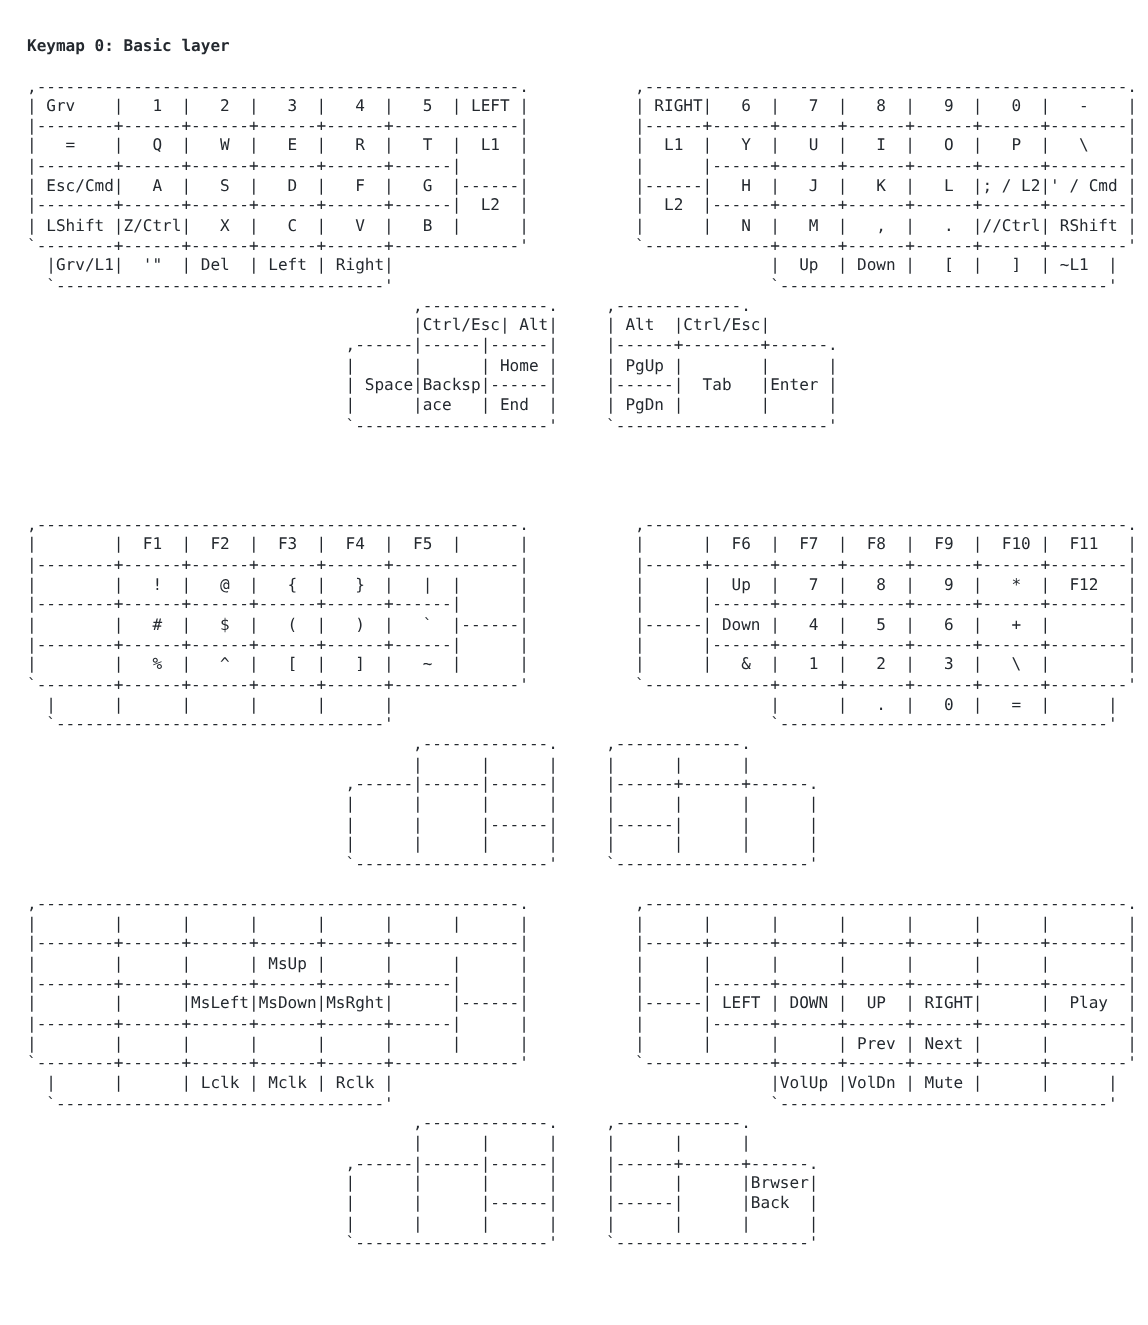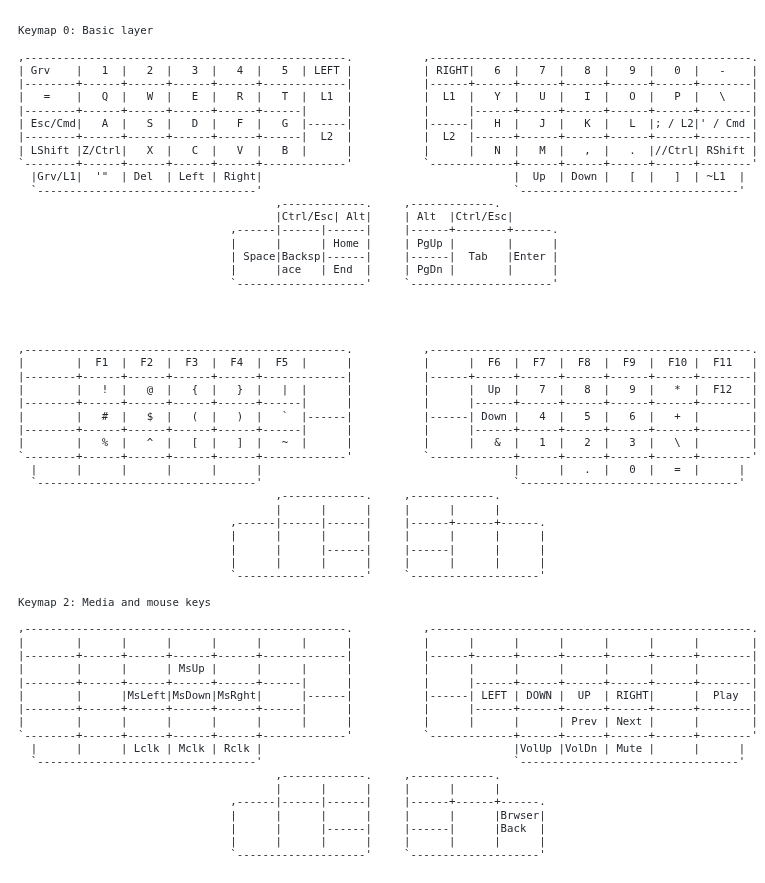--- a/index.html
+++ b/index.html
@@ -19,21 +19,21 @@
     color: #24292f;
     background: #ffffff;
   }
   .keymap-section {
     margin: 0;
     padding: 0;
   }
   .keymap-title {
     white-space: pre;
     margin: 0 0 13.3px 0;
-    font-weight: normal;
+    font-weight: bold;
   }
   .keymap-art {
     margin: 0;
     padding: 0;
     white-space: pre;
     font-family: inherit;
     font-size: inherit;
     line-height: inherit;
   }
 </style>
@@ -79,21 +79,20 @@
                                         ,-------------.     ,-------------.
                                         |      |      |     |      |      |
                                  ,------|------|------|     |------+------+------.
                                  |      |      |      |     |      |      |      |
                                  |      |      |------|     |------|      |      |
                                  |      |      |      |     |      |      |      |
                                  `--------------------'     `--------------------'</pre>
   </section>
 
   <section class="keymap-section" style="margin-bottom: 0px;">
-    <div class="keymap-title">Keymap 2: Media and mouse keys</div>
     <pre class="keymap-art">,--------------------------------------------------.           ,--------------------------------------------------.
 |        |      |      |      |      |      |      |           |      |      |      |      |      |      |        |
 |--------+------+------+------+------+-------------|           |------+------+------+------+------+------+--------|
 |        |      |      | MsUp |      |      |      |           |      |      |      |      |      |      |        |
 |--------+------+------+------+------+------|      |           |      |------+------+------+------+------+--------|
 |        |      |MsLeft|MsDown|MsRght|      |------|           |------| LEFT | DOWN |  UP  | RIGHT|      |  Play  |
 |--------+------+------+------+------+------|      |           |      |------+------+------+------+------+--------|
 |        |      |      |      |      |      |      |           |      |      |      | Prev | Next |      |        |
 `--------+------+------+------+------+-------------'           `-------------+------+------+------+------+--------'
   |      |      | Lclk | Mclk | Rclk |                                       |VolUp |VolDn | Mute |      |      |

